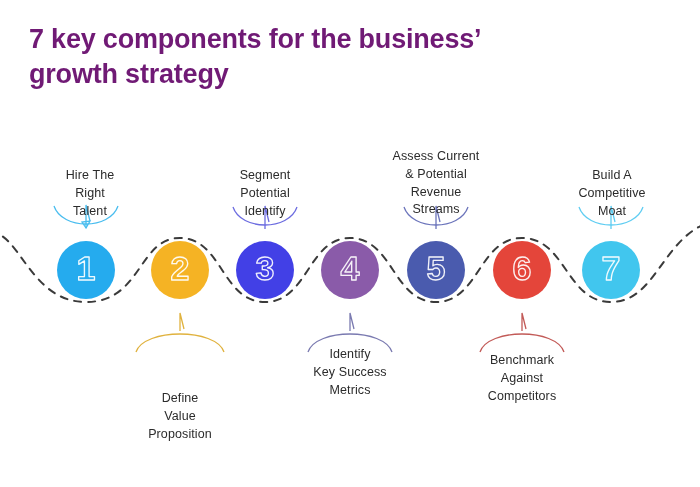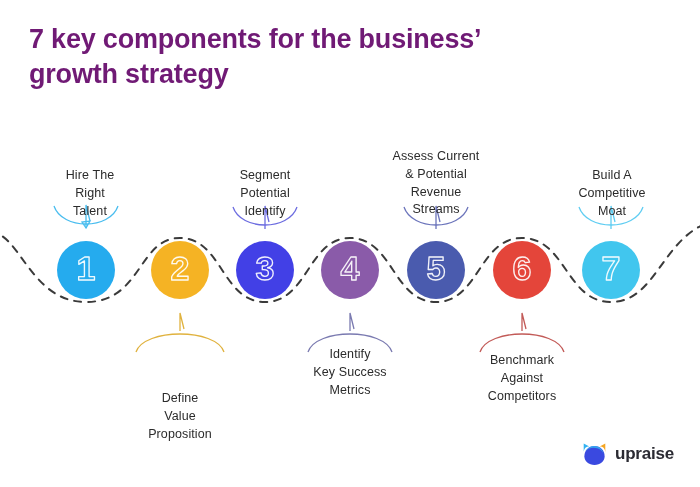--- a/index.html
+++ b/index.html
@@ -164,23 +164,14 @@
 Revenue
 Streams</div>
       <div class="label bot" style="left: 452px; top: 352px; width: 140px;">Benchmark
 Against
 Competitors</div>
       <div class="label top" style="left: 542px; top: 131px; width: 140px;">Build A
 Competitive
 Moat</div>
     </div>
 
-  <div id="logo">
-    <svg id="logo-mark" viewBox="0 0 40 40">
-      <path d="M4 5 L4 19 C4 12 9 9 13 10 Z" fill="#34B3F1"></path>
-      <path d="M36 5 L36 19 C36 12 31 9 27 10 Z" fill="#F5A623"></path>
-      <path d="M20 9 C29 9 35 16 35 24 C35 31.5 28.5 37 20 37 C11.5 37 5 31.5 5 24 C5 16 11 9 20 9 Z" fill="#3A49E0"></path>
-      <path d="M20 9 C14 9 9 12 6.6 17 C9 13.6 13.6 11.5 19 11.5 C26 11.5 31.5 15.6 33.6 21 C32.3 14.2 26.8 9 20 9 Z" fill="#34B3F1" opacity="0.85"></path>
-    </svg>
-    <span id="logo-text">upraise</span>
-  </div>
 
 </div>
 
 </body></html>

